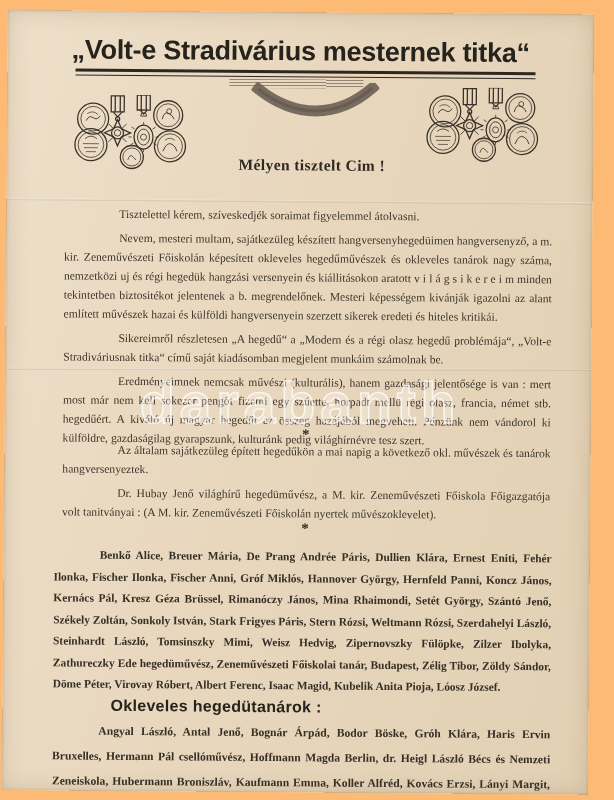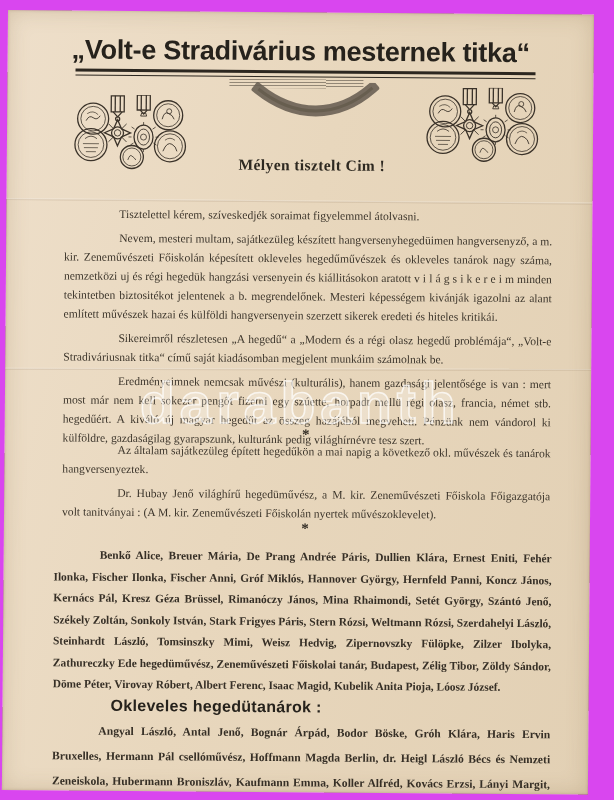--- a/index.html
+++ b/index.html
@@ -1,16 +1,16 @@
 <!DOCTYPE html>
 <html><head>
 <meta charset="utf-8">
 <style>
   html,body{margin:0;padding:0;background:#000;}
-  .scan{position:relative;width:614px;height:800px;background:#d946ef;overflow:hidden;
+  .scan{position:relative;width:614px;height:800px;background:#fdba74;overflow:hidden;
         font-family:"Liberation Serif",serif;}
   .paper{position:absolute;left:8px;top:10px;width:586px;height:780px;
          transform:rotate(.45deg);transform-origin:0 0;
          background:linear-gradient(105deg,#eedfca 0%,#e8d7bd 45%,#e2d0b4 100%);
          box-shadow:inset 0 0 22px rgba(120,90,50,.22), inset 0 0 3px rgba(90,60,30,.25);
          overflow:hidden;color:#3c352b;}
   .crease{position:absolute;left:0;width:100%;height:2px;
           background:linear-gradient(to bottom,rgba(255,255,255,.35),rgba(110,80,50,.18));
           pointer-events:none;}
   .crease.c1{top:188px;}

